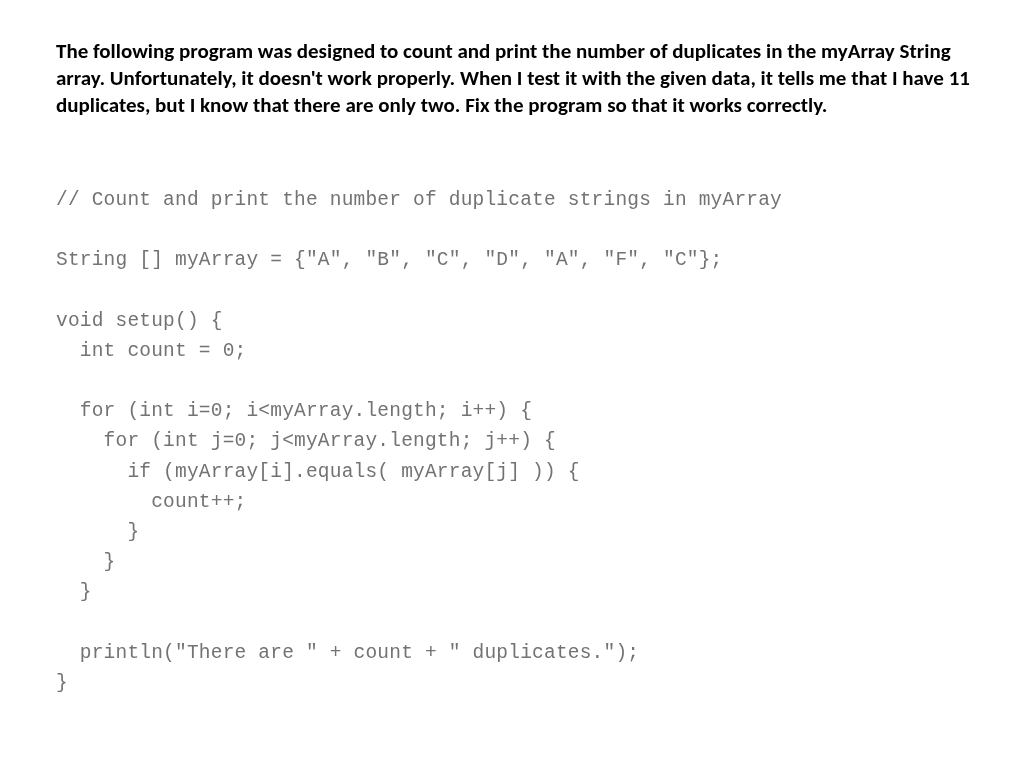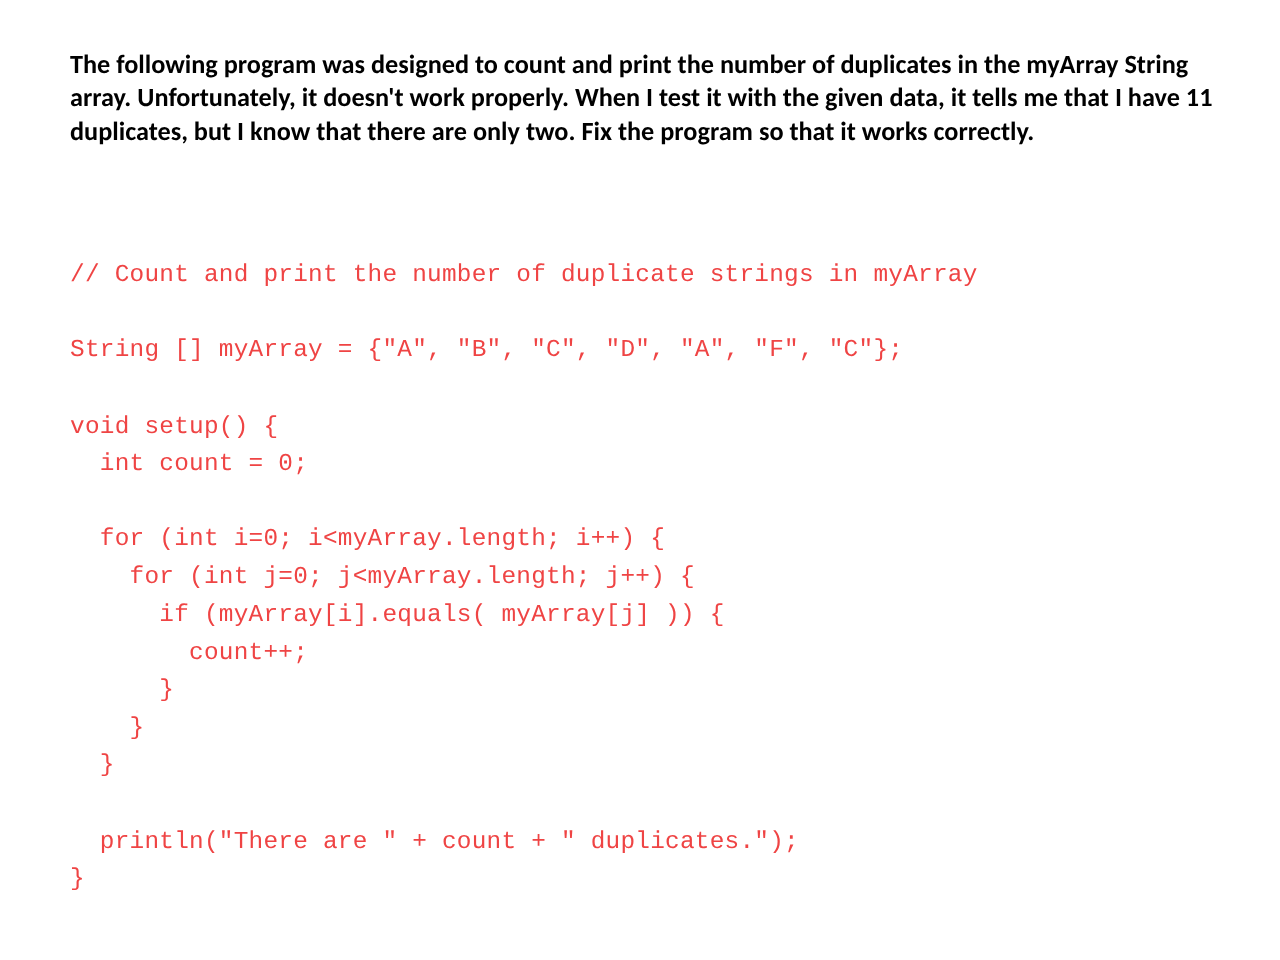--- a/index.html
+++ b/index.html
@@ -8,28 +8,28 @@
     height: 768px;
     background: #ffffff;
     padding: 38px 50px 38px 56px;
     font-family: Calibri, "Segoe UI", Arial, sans-serif;
     color: #000000;
   }
   .prompt {
     font-weight: 700;
     font-size: 21px;
     line-height: 1.28;
-    margin-bottom: 86px;
+    margin-bottom: 66px;
   }
   .code {
     font-family: "Courier New", Courier, monospace;
     font-size: 19.5px;
     line-height: 1.55;
     white-space: pre;
-    color: #ef4444;
+    color: #737373;
     letter-spacing: 0.2px;
   }
 </style>
 </head>
 <body>
 
 <div class="prompt">The following program was designed to count and print the number of duplicates in the myArray String array. Unfortunately, it doesn't work properly. When I test it with the given data, it tells me that I have 11 duplicates, but I know that there are only two. Fix the program so that it works correctly.</div>
 
 <div class="code">// Count and print the number of duplicate strings in myArray
 

